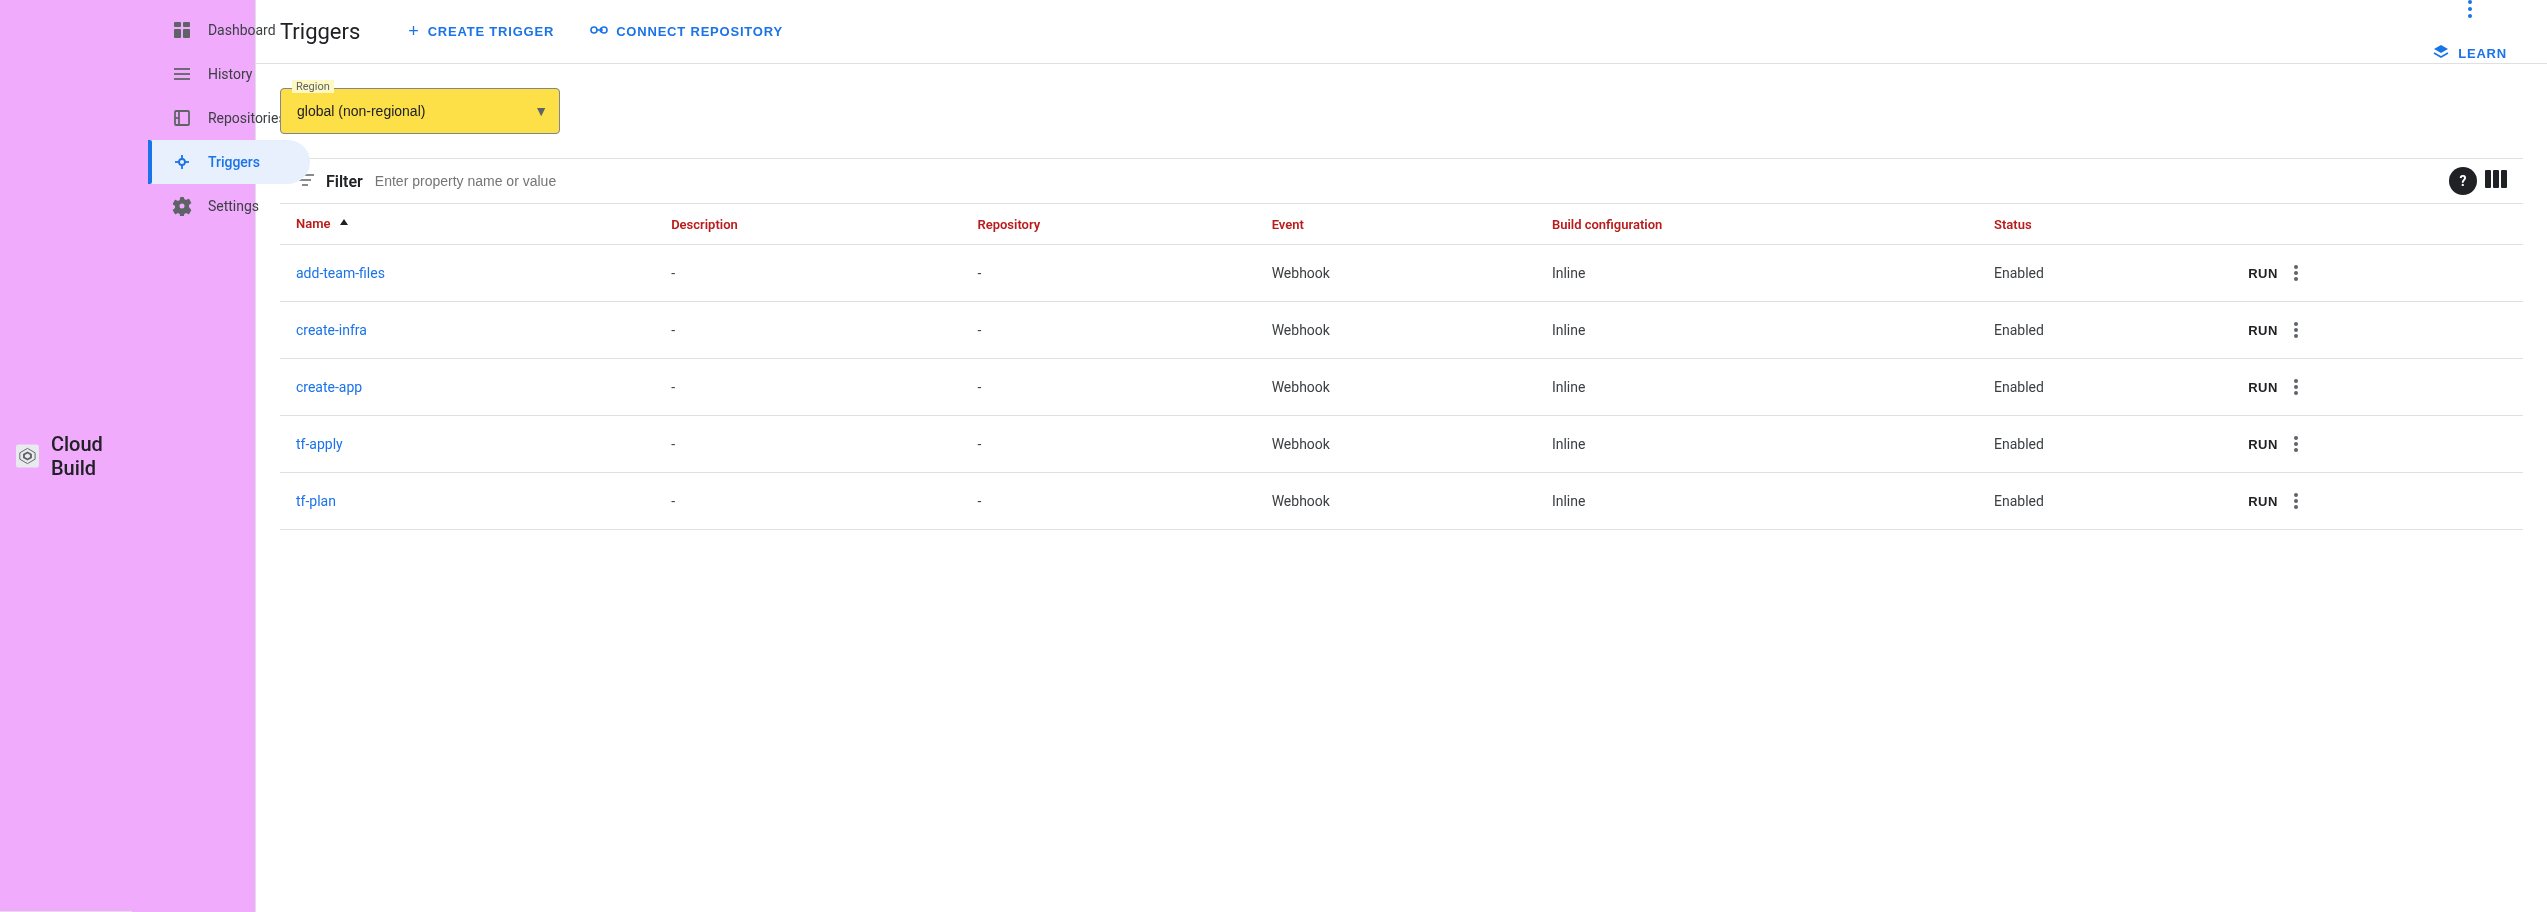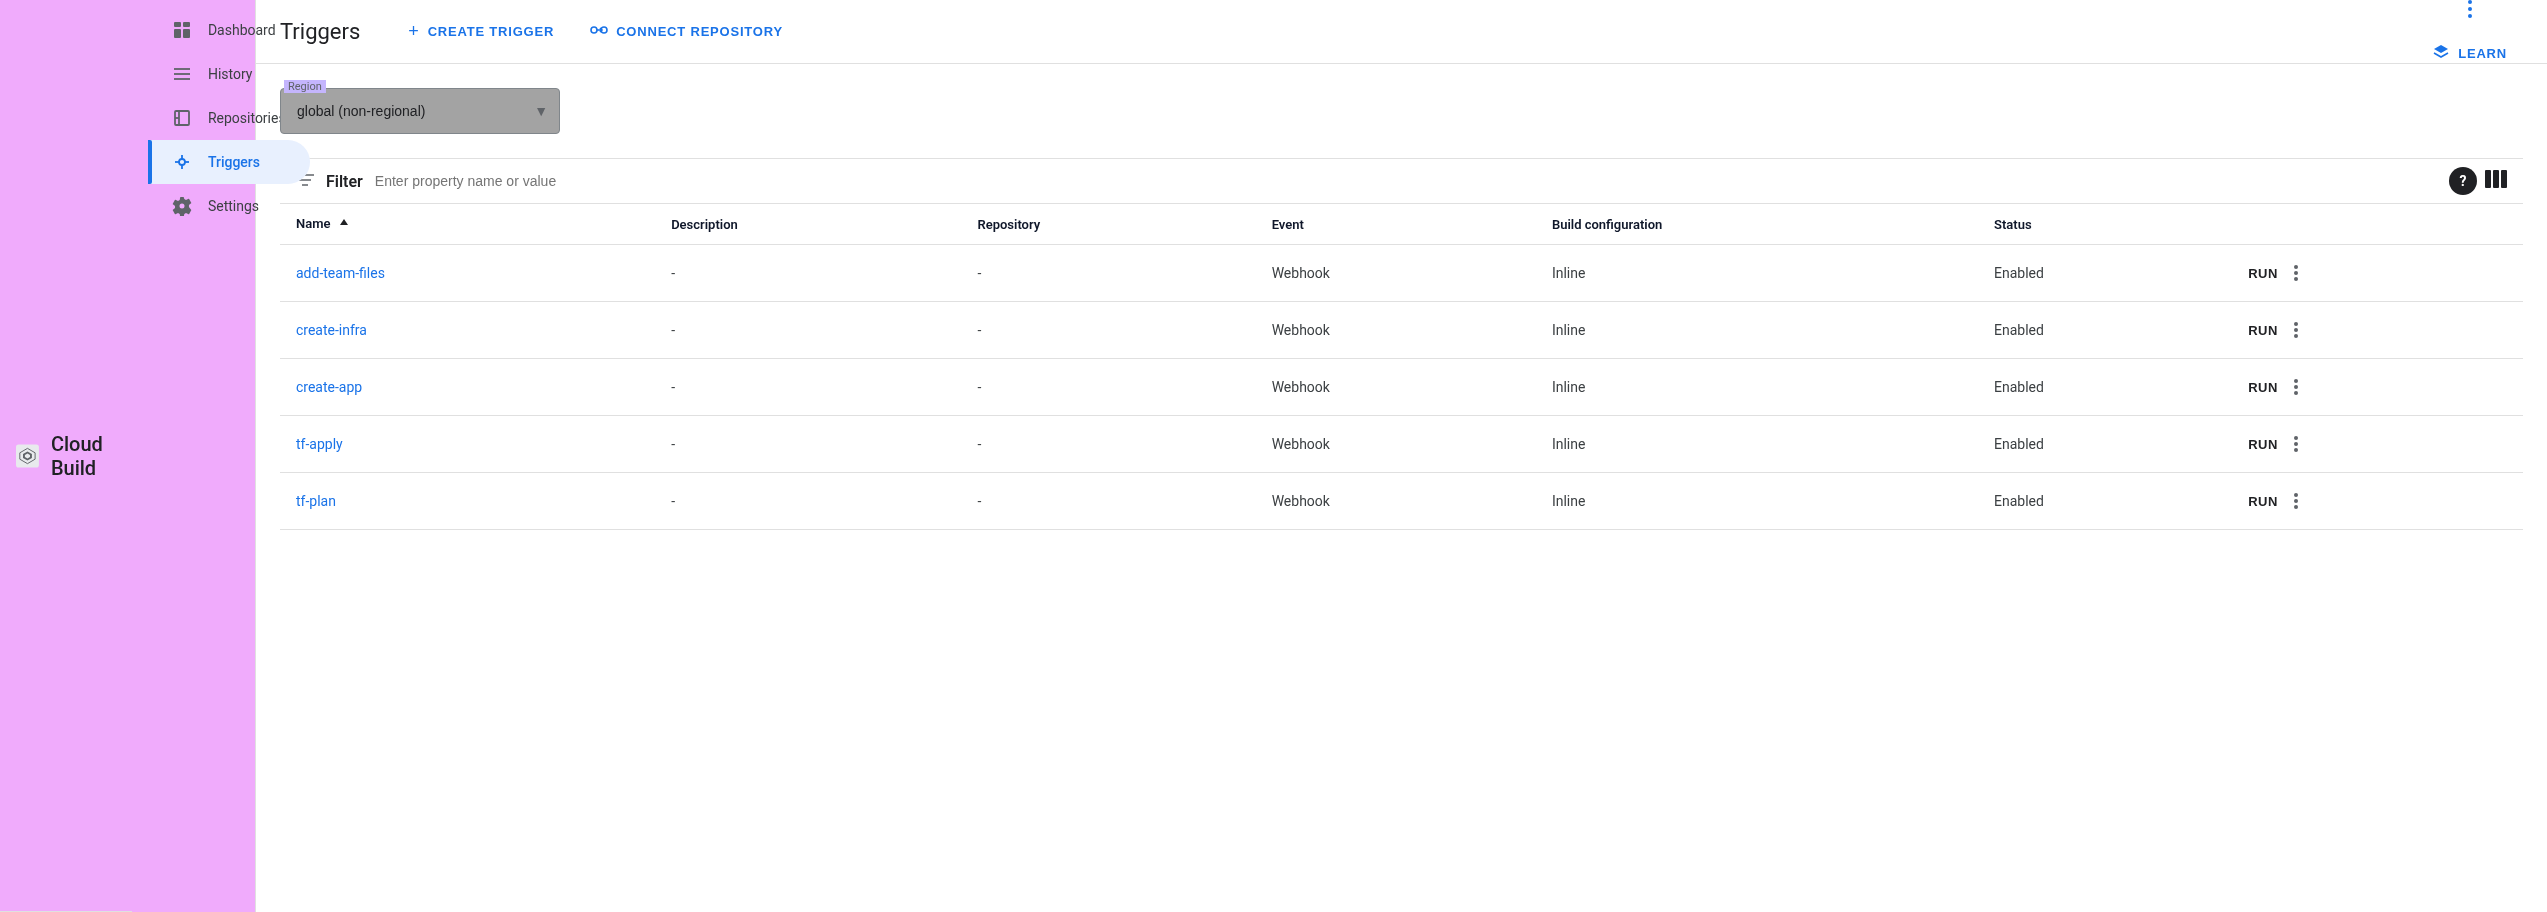--- a/index.html
+++ b/index.html
@@ -147,37 +147,37 @@
       margin-bottom: 24px;
     }
     .select-wrapper {
       position: relative;
       display: inline-block;
       min-width: 280px;
     }
     .region-label {
       position: absolute;
       top: -8px;
-      left: 4px;
-      background: #c4b5fd;
+      left: 12px;
+      background: #fef9c3;
       padding: 0 4px;
       font-size: 11px;
       color: #5f6368;
       z-index: 1;
     }
     .region-select {
       appearance: none;
       -webkit-appearance: none;
       width: 100%;
       padding: 14px 40px 14px 16px;
       border: 1px solid #80868b;
       border-radius: 4px;
       font-size: 14px;
       color: #202124;
-      background: #a3a3a3;
+      background: #fde047;
       cursor: pointer;
       outline: none;
     }
     .select-arrow {
       position: absolute;
       right: 12px;
       top: 50%;
       transform: translateY(-50%);
       pointer-events: none;
       color: #5f6368;
@@ -238,21 +238,21 @@
     
     .triggers-table {
       width: 100%;
       border-collapse: collapse;
     }
     .triggers-table th {
       padding: 12px 16px;
       text-align: left;
       font-size: 13px;
       font-weight: 600;
-      color: #0f172a;
+      color: #b91c1c;
       border-bottom: 1px solid #e0e0e0;
       white-space: nowrap;
     }
     .triggers-table td {
       padding: 14px 16px;
       font-size: 14px;
       color: #3c4043;
       border-bottom: 1px solid #e0e0e0;
     }
     .trigger-link {

